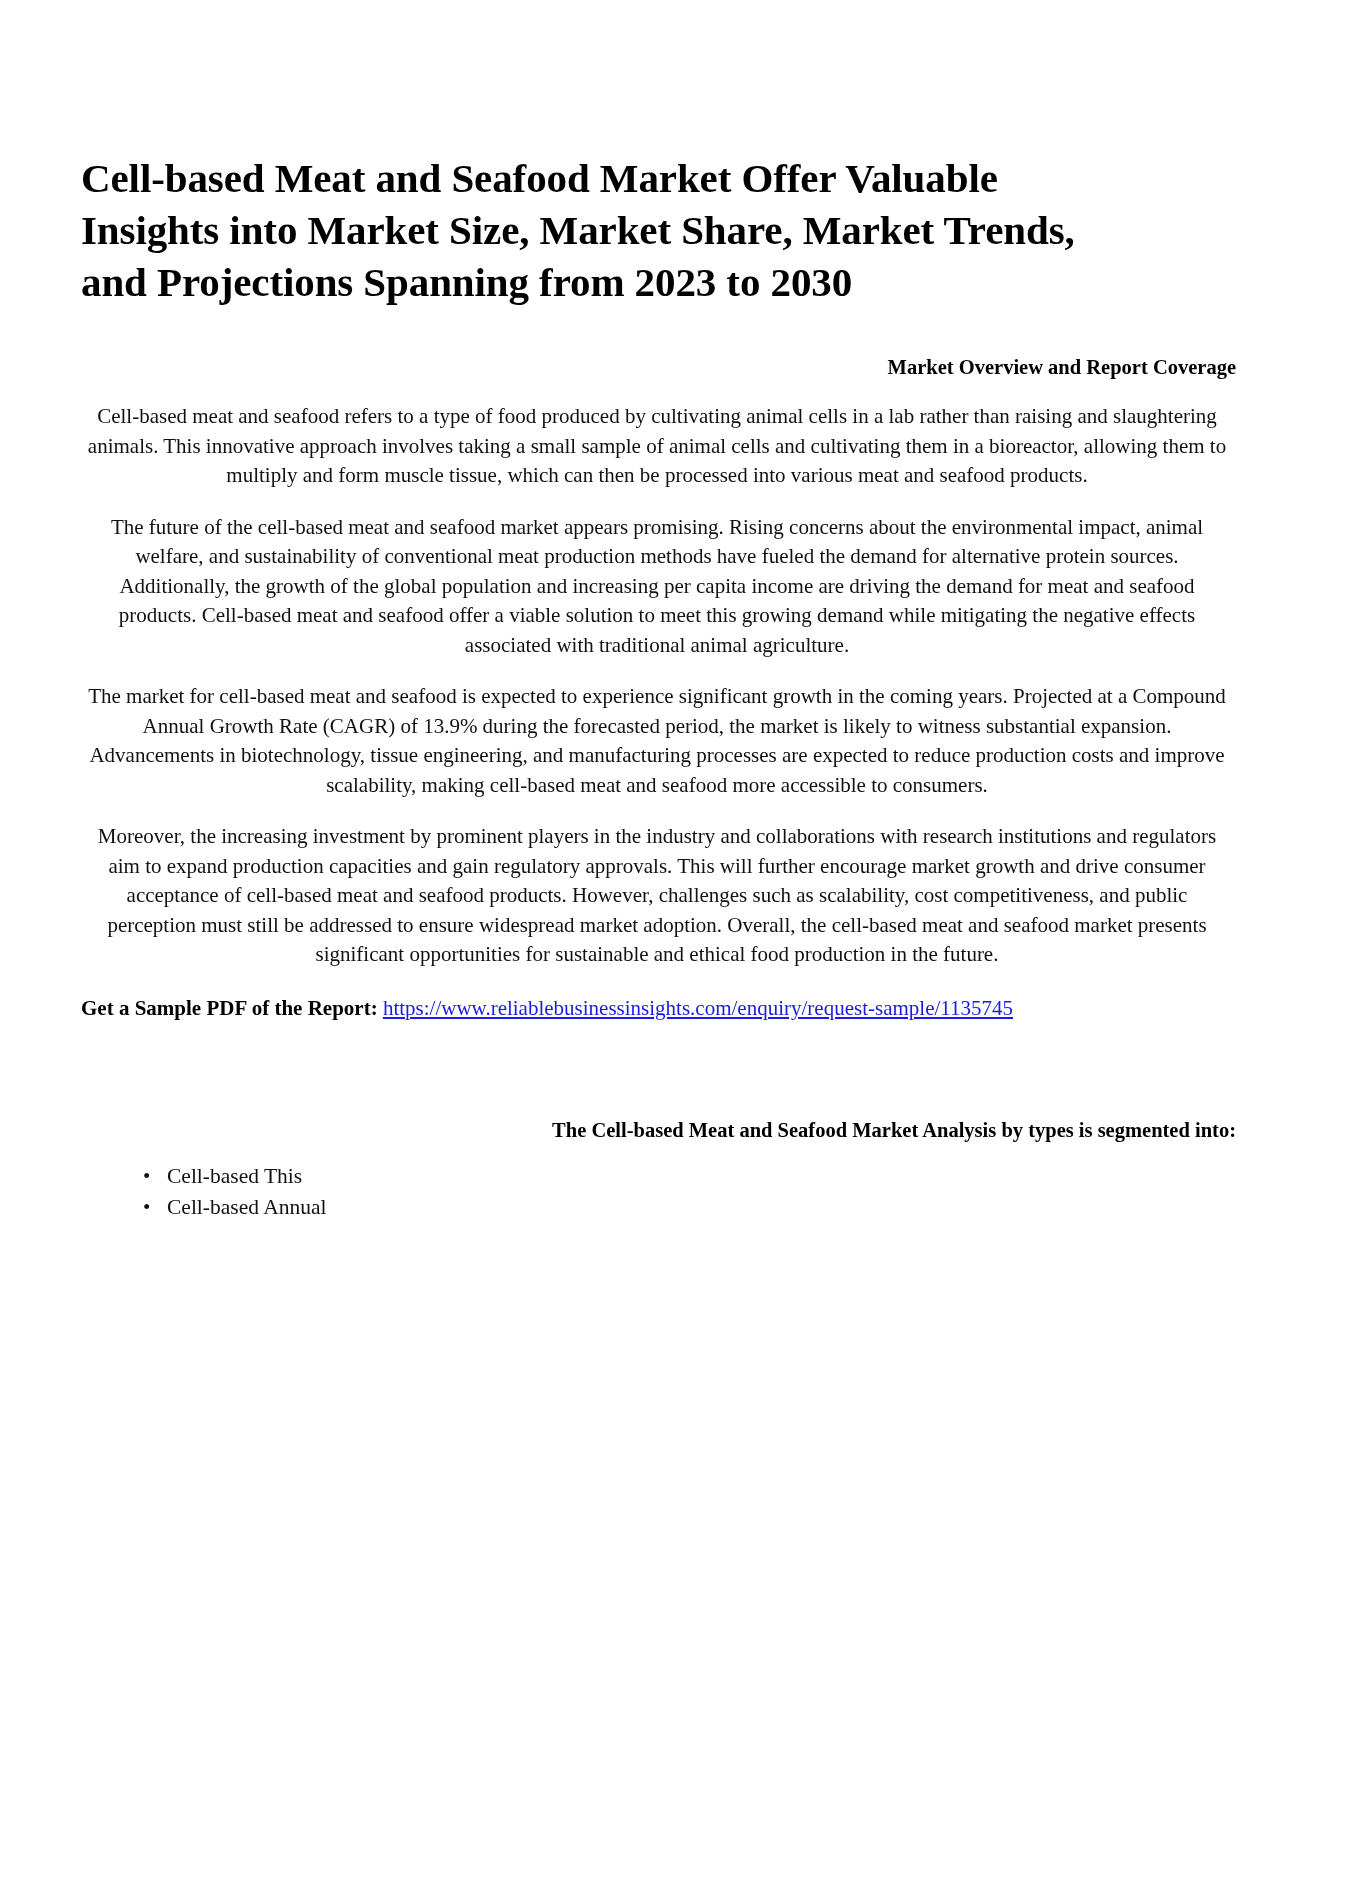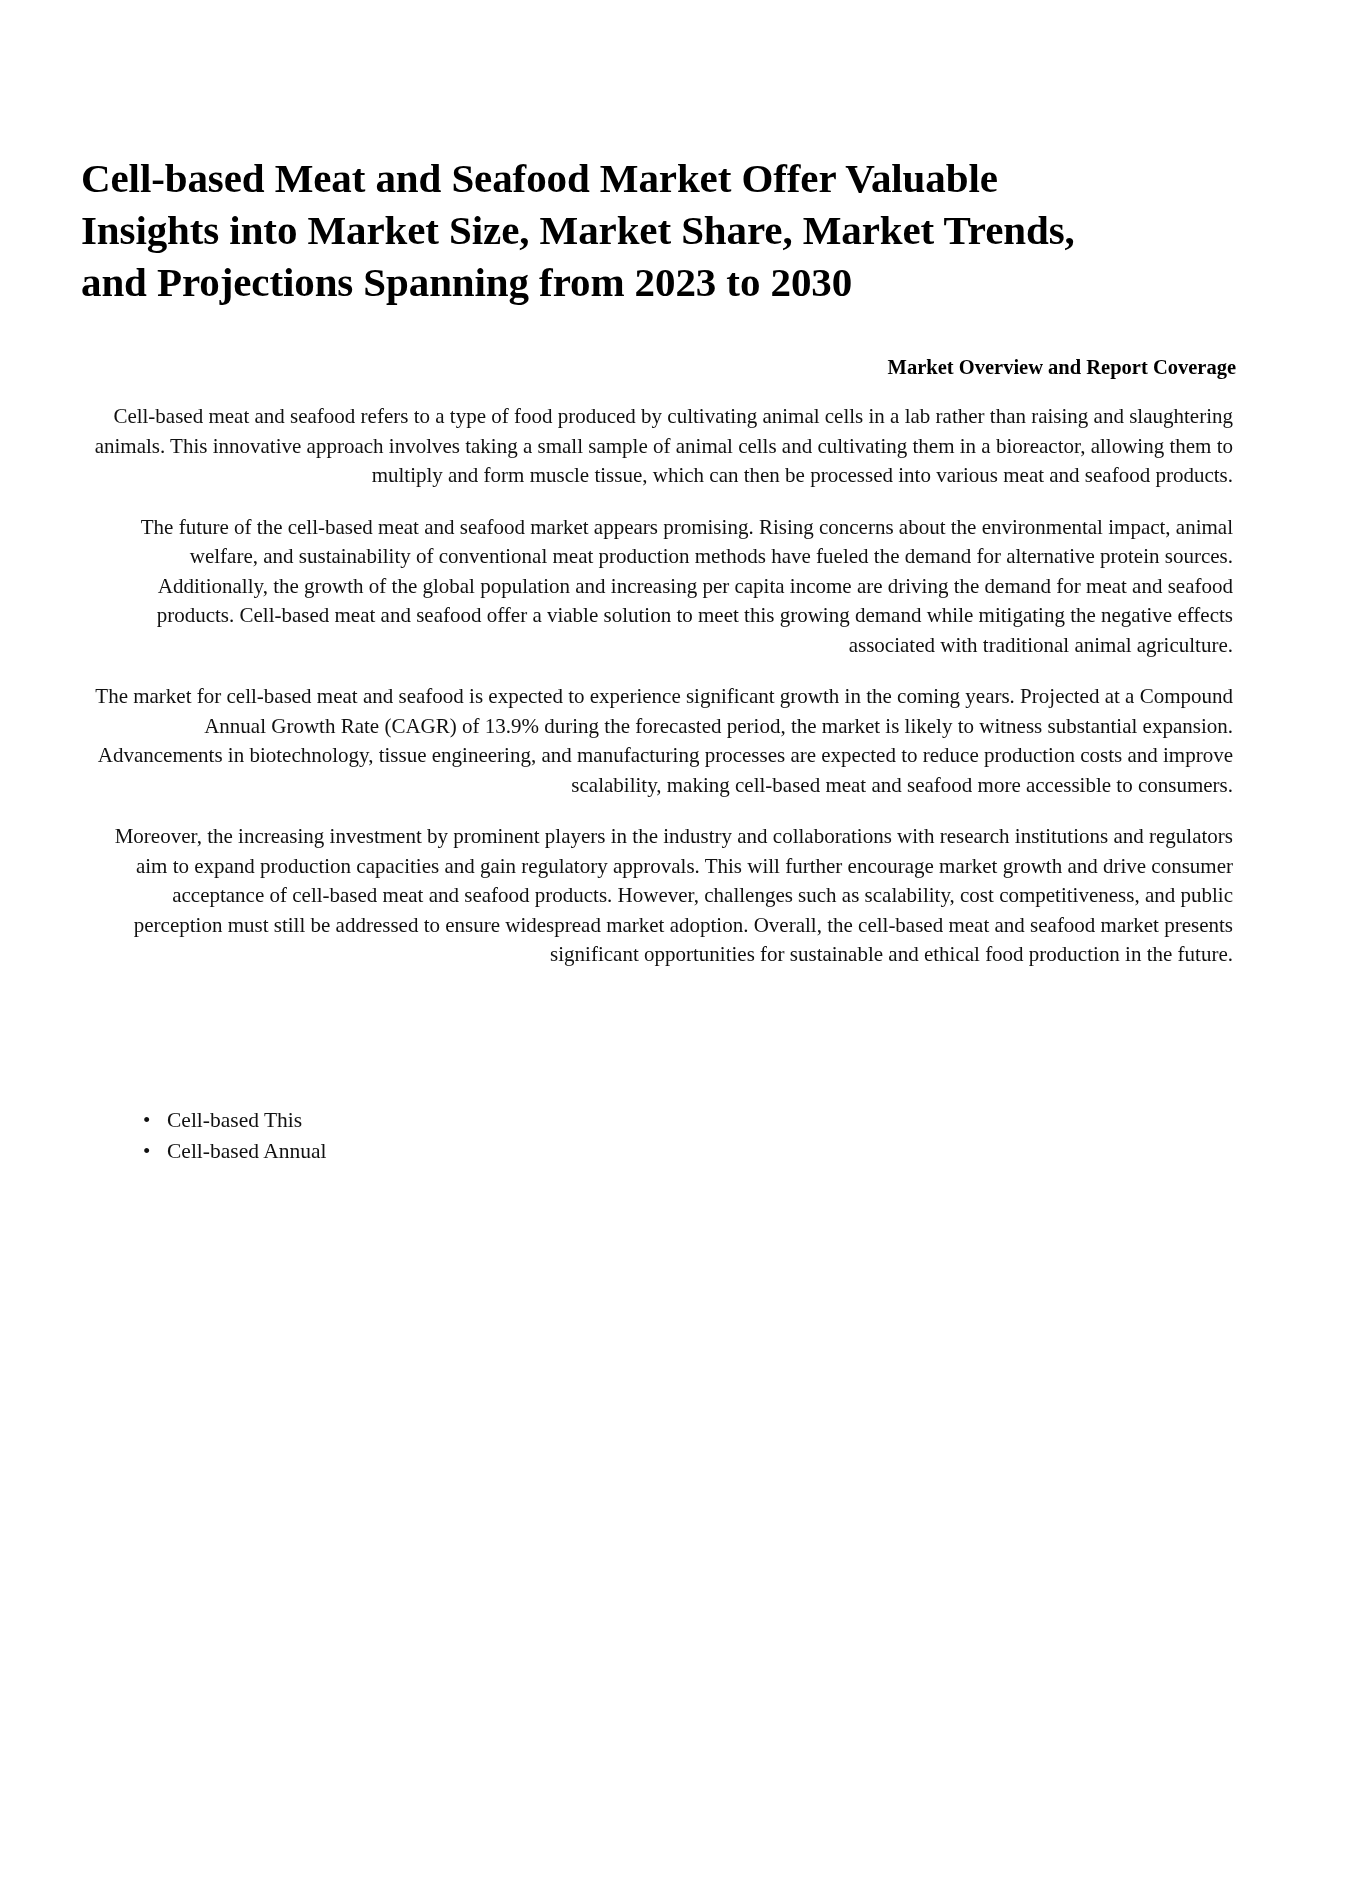--- a/index.html
+++ b/index.html
@@ -59,21 +59,21 @@
   }
 
   
   .body-para {
     font-family: "Liberation Serif", "DejaVu Serif", serif;
     font-weight: normal;
     font-size: 21px;
     line-height: 29.5px;
     margin: 0;
     color: #111111;
-    text-align: right;
+    text-align: center;
     max-width: 1152px;
   }
 
   
   .gap-title { height: 46px; }
   .gap-heading { height: 21px; }
   .gap-para { height: 22px; }
   .gap-link-before { height: 24px; }
   .gap-big { height: 70px; }
   .gap-seg { height: 24px; }
@@ -143,26 +143,30 @@
     <div class="gap-para"></div>
 
     <p class="body-para">The market for cell-based meat and seafood is expected to experience significant growth in the coming years. Projected at a Compound Annual Growth Rate (CAGR) of 13.9% during the forecasted period, the market is likely to witness substantial expansion. Advancements in biotechnology, tissue engineering, and manufacturing processes are expected to reduce production costs and improve scalability, making cell-based meat and seafood more accessible to consumers.</p>
 
     <div class="gap-para"></div>
 
     <p class="body-para">Moreover, the increasing investment by prominent players in the industry and collaborations with research institutions and regulators aim to expand production capacities and gain regulatory approvals. This will further encourage market growth and drive consumer acceptance of cell-based meat and seafood products. However, challenges such as scalability, cost competitiveness, and public perception must still be addressed to ensure widespread market adoption. Overall, the cell-based meat and seafood market presents significant opportunities for sustainable and ethical food production in the future.</p>
 
     <div class="gap-link-before"></div>
 
+    <div class="link-block">
+      <span class="link-label">Get a Sample PDF of the Report:</span><span>&nbsp;</span><a class="doc-link" href="#">https://www.reliablebusinessinsights.com/enquiry/request-sample/1135745</a>
+    </div>
 
     <div class="gap-big"></div>
 
 
     <div class="gap-seg"></div>
 
+    <h3 class="section-heading">The Cell-based Meat and Seafood Market Analysis by types is segmented into:</h3>
 
     <div class="gap-list"></div>
 
     <ul class="seg-list" id="types-list">
         <li><span class="bullet-dot">•</span><span>Cell-based This</span></li>
         <li><span class="bullet-dot">•</span><span>Cell-based Annual</span></li>
       </ul>
 
   </div>
 </div>

